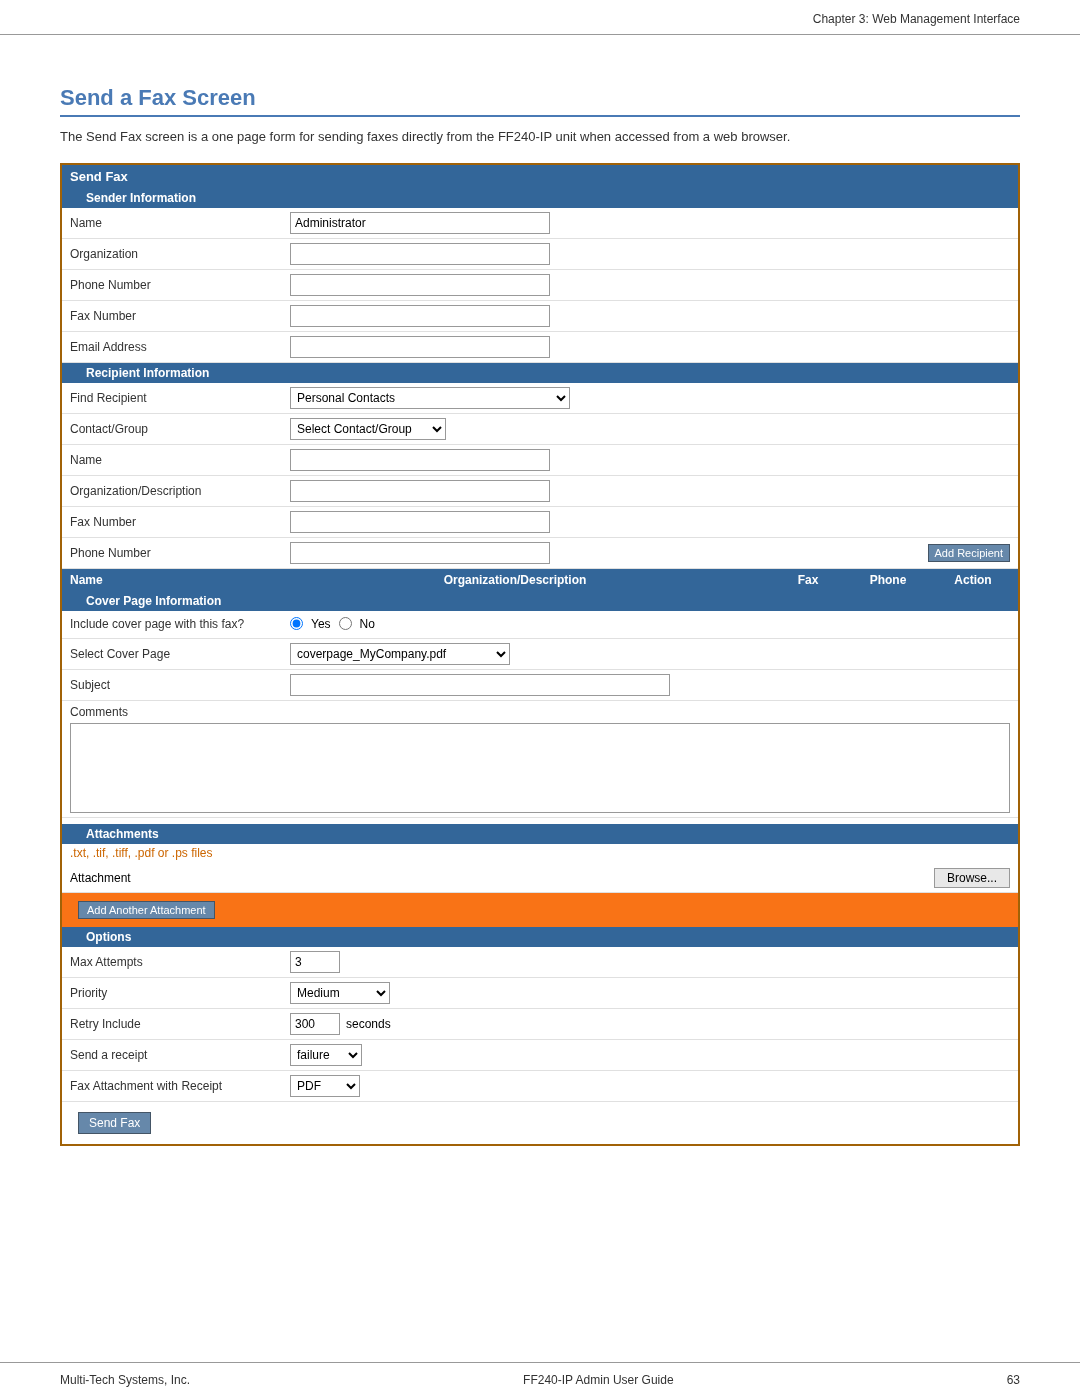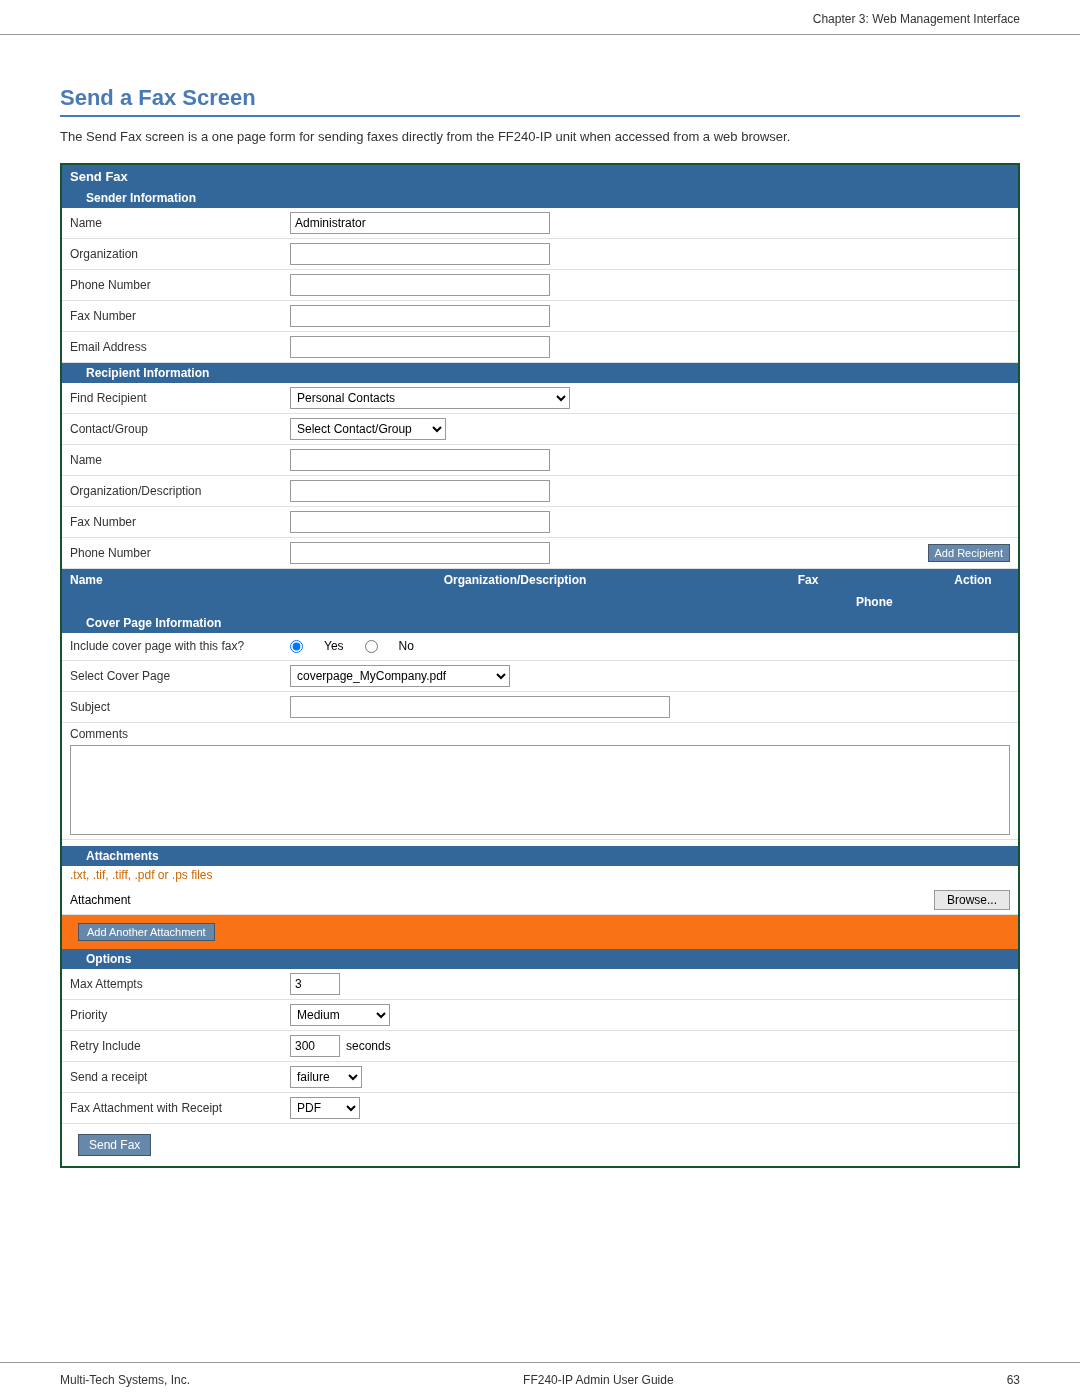--- a/index.html
+++ b/index.html
@@ -44,21 +44,21 @@
 
     .page-description {
       font-size: 13px;
       color: #333;
       margin-bottom: 16px;
       line-height: 1.5;
     }
 
     
     .form-outer {
-      border: 2px solid #14532d;
+      border: 2px solid #a16207;
       width: 100%;
     }
 
     .form-title-bar {
       background: #336699;
       color: #fff;
       font-weight: bold;
       padding: 4px 8px;
       font-size: 13px;
     }
@@ -126,22 +126,21 @@
 
     .rth-fax {
       padding: 4px 8px;
       width: 80px;
       text-align: center;
     }
 
     .rth-phone {
       padding: 4px 8px;
       width: 80px;
-      text-align: left;
-      margin-top: 22px;
+      text-align: center;
     }
 
     .rth-action {
       padding: 4px 8px;
       width: 90px;
       text-align: center;
     }
 
     .add-recipient-btn {
       background: #6688aa;
@@ -173,22 +172,22 @@
       display: flex;
       align-items: center;
       padding: 4px 8px;
       border-bottom: 1px solid #e0e0e0;
       background: #fff;
       min-height: 28px;
     }
 
     .radio-group {
       display: flex;
-      align-items: center;
-      gap: 21px;
+      align-items: flex-start;
+      gap: 8px;
       font-size: 12px;
     }
 
     .comments-textarea {
       width: calc(100% - 16px);
       margin: 4px 8px;
       height: 90px;
       border: 1px solid #999;
       font-size: 12px;
       resize: none;

